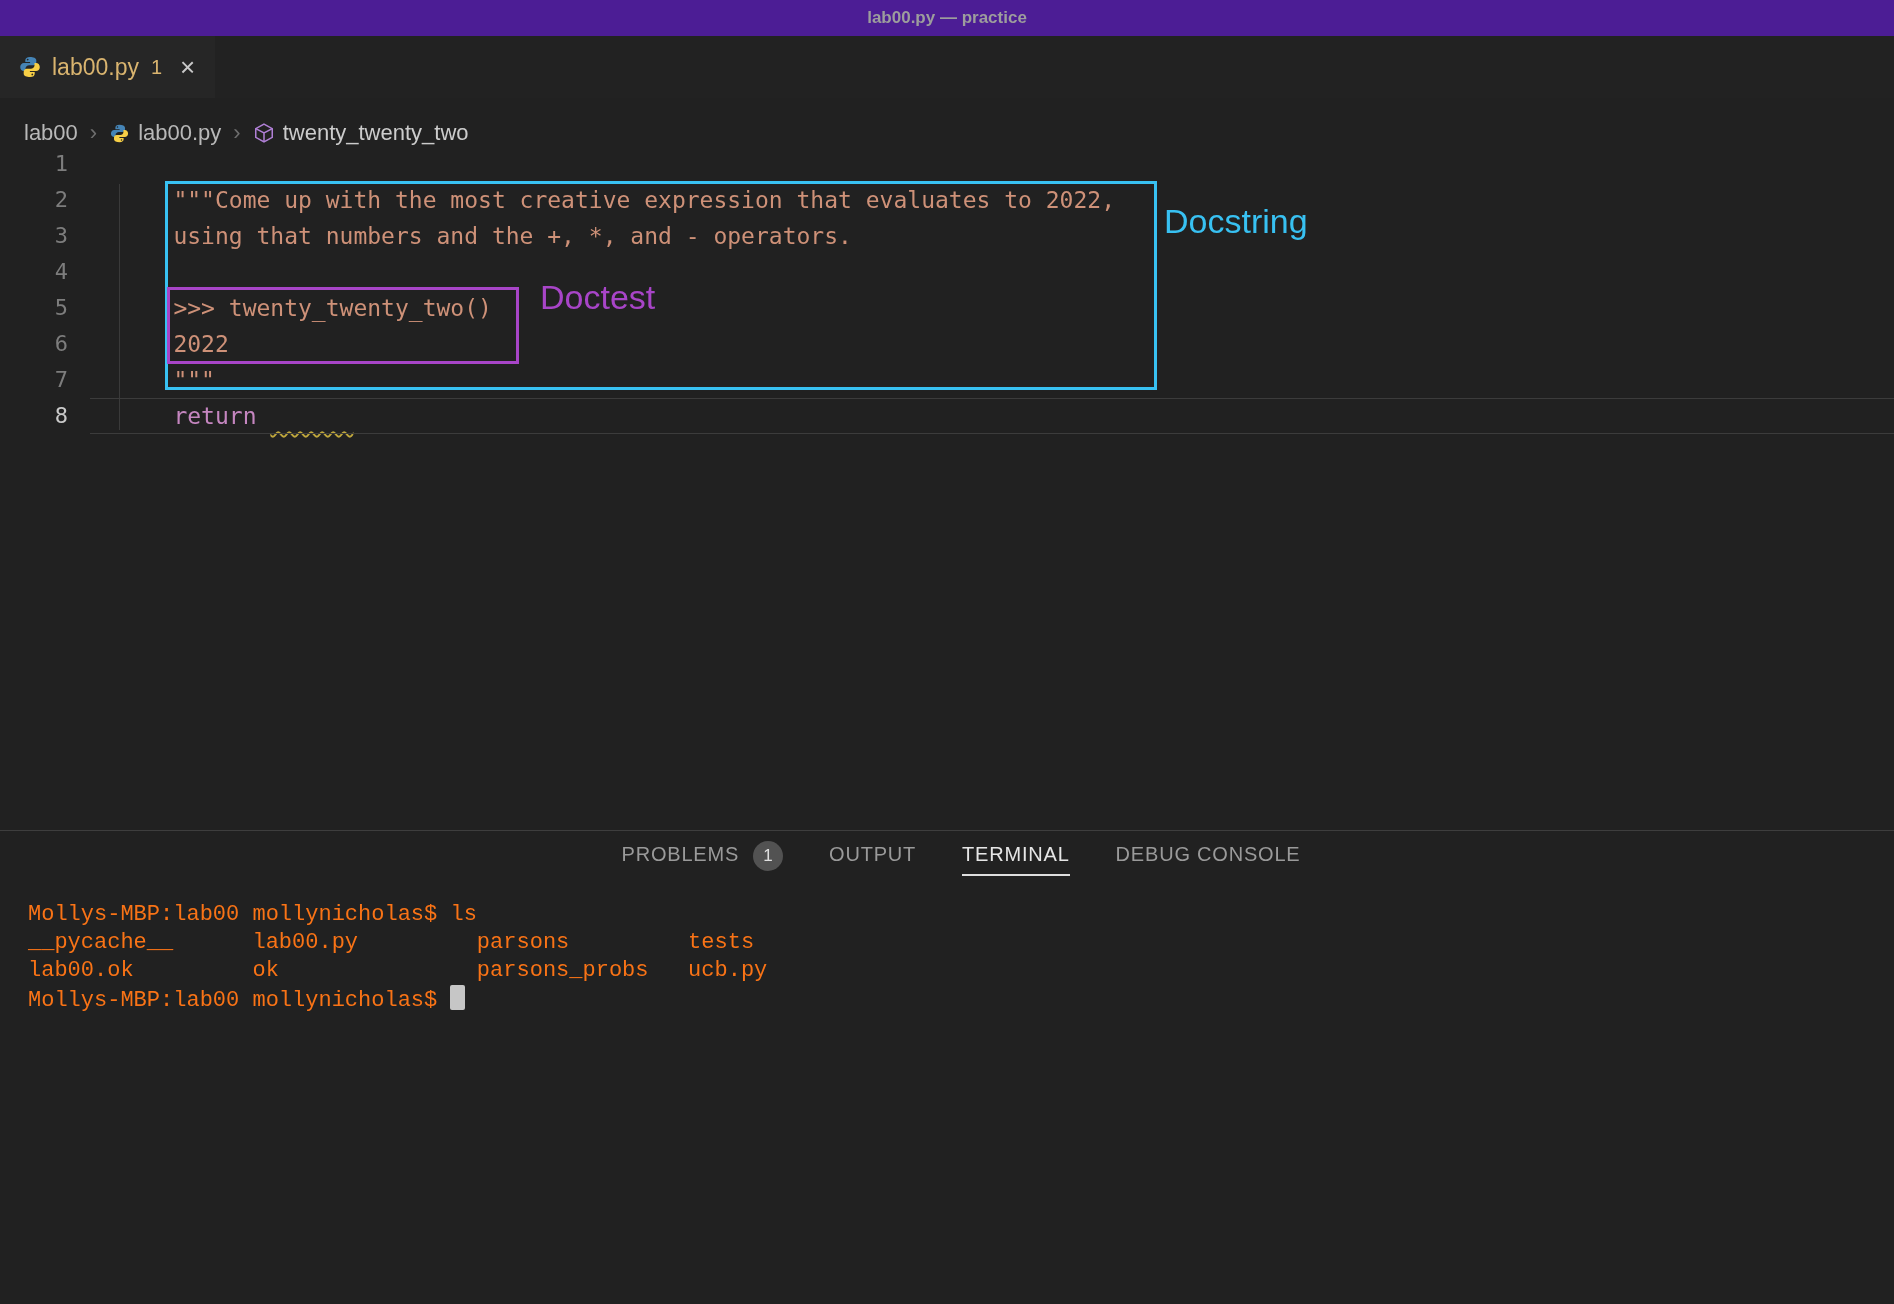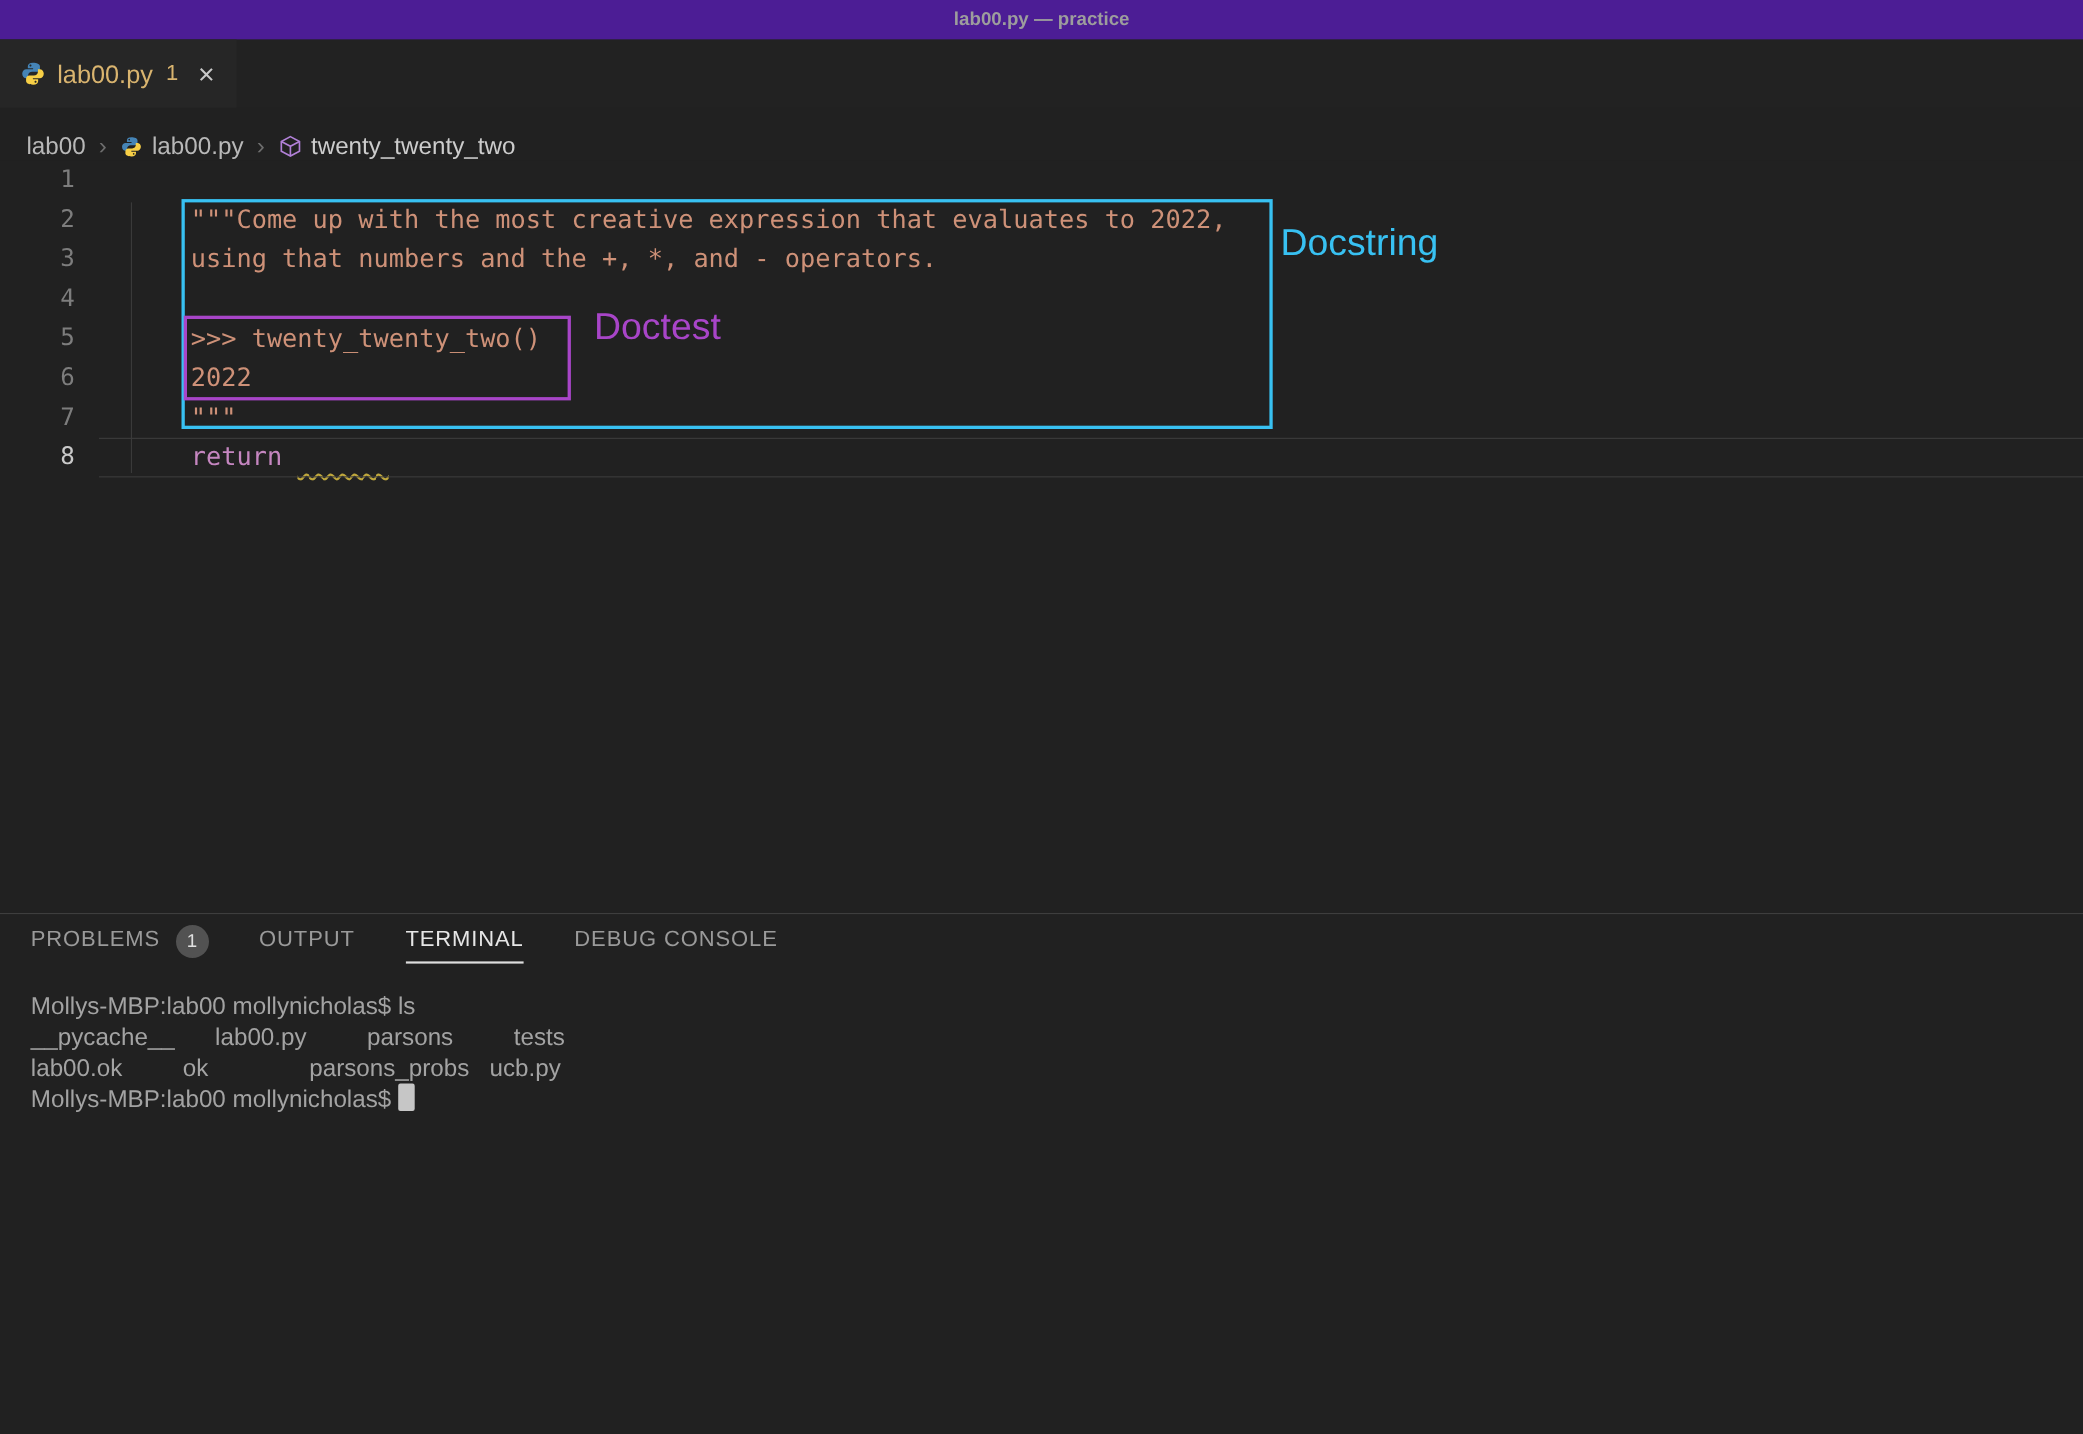--- a/index.html
+++ b/index.html
@@ -53,31 +53,31 @@
   .box-doctest   { position:absolute; left:167px; top:141px; width:352px; height:77px;
                    border:3px solid #a845c8; pointer-events:none; }
   .label-docstring { position:absolute; left:1164px; top:28px; color:#38c1f2;
                      font-size:34px;margin-top:28px; }
   .label-doctest   { position:absolute; left:540px; top:132px; color:#a845c8;
                      font-size:34px; }
 
   
   .panel { height:474px; border-top:1px solid #3e3e3e; background:#212121; }
   .panel-tabs { height:56px; display:flex; align-items:center; padding-left:28px;
-                gap:46px; }
+                gap:46px;justify-content:center; }
   .panel-tab { display:flex; align-items:center; gap:14px; height:100%; cursor:default; }
   .pt-label { color:#9a9a9a; font-size:20px; letter-spacing:0.8px;
               padding-bottom:8px; border-bottom:2px solid transparent; }
   .panel-tab.active .pt-label { color:#e6e6e6; border-bottom-color:#dedede; }
   .pt-badge { width:30px; height:30px; border-radius:50%; background:#525252;
               color:#e0e0e0; font-size:17px; display:flex; align-items:center;
               justify-content:center; margin-bottom:6px; }
 
-  .terminal { padding:14px 0 0 28px; font-family:Liberation Sans, sans-serif;
-              font-size:22px; color:#a3a3a3; }
+  .terminal { padding:14px 0 0 28px; font-family:Liberation Mono, monospace;
+              font-size:22px; color:#f97316; }
   .term-line { white-space:pre; line-height:28px; }
   .term-cursor { display:inline-block; width:15px; height:25px; background:#c6c6c6;
                  border-radius:2px; vertical-align:-4px; }
 </style>
 </head>
 <body>
 
 <div class="titlebar">
   <span>lab00.py — practice</span>
 </div>

